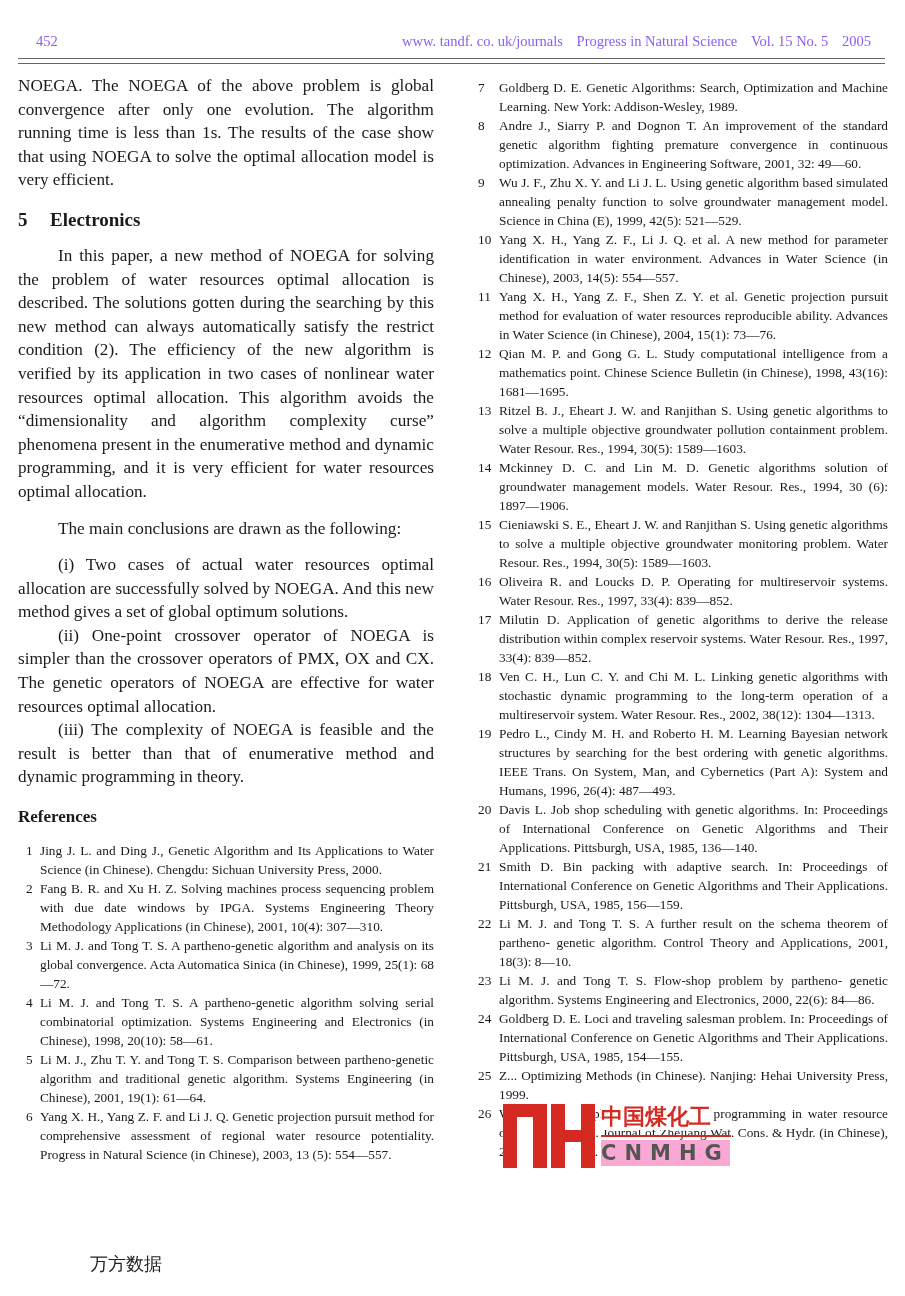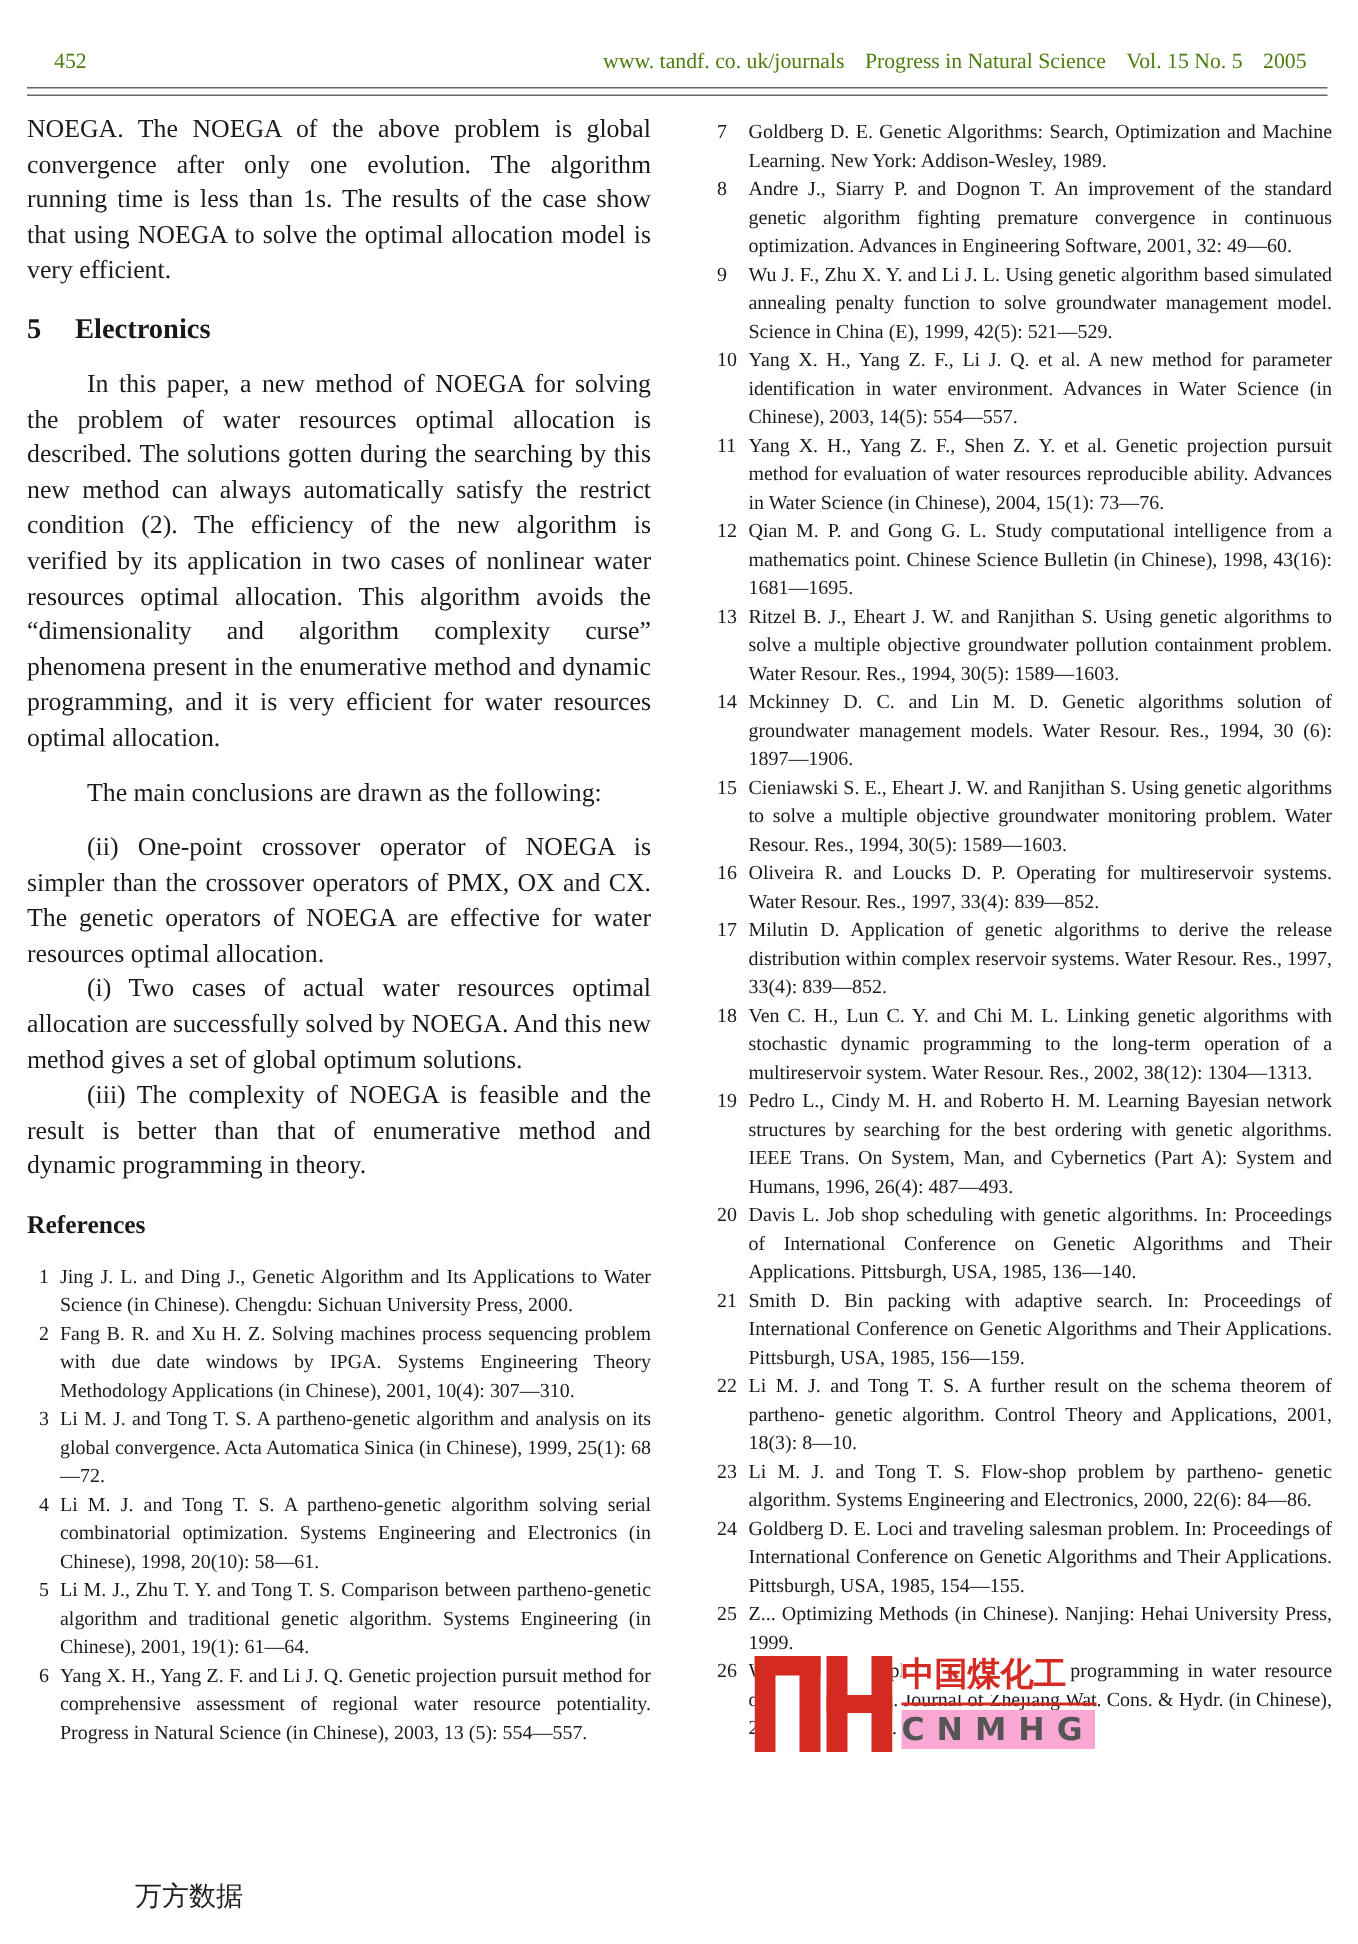--- a/index.html
+++ b/index.html
@@ -2,21 +2,21 @@
 <html><head>
 <meta charset="utf-8">
 <style>
   html, body { margin: 0; padding: 0; background: #ffffff; }
   body {
     width: 905px; height: 1296px; position: relative; overflow: hidden;
     font-family: "Liberation Serif", "DejaVu Serif", serif; color: #1a1a1a;
   }
   .header {
     position: absolute; left: 18px; right: 20px; top: 30px; height: 24px;
-    font-size: 14.5px; color: #4d7c0f;
+    font-size: 14.5px; color: #8b5cf6;
   }
   .header .page-num { position: absolute; left: 18px; top: 3px; }
   .header .running { position: absolute; right: 14px; top: 3px; letter-spacing: 0; }
   .header .running span { margin-left: 10px; }
   .rule {
     position: absolute; left: 18px; right: 20px; top: 58px; height: 4px;
     border-top: 1px solid #666; border-bottom: 1px solid #666;
   }
   .col-left {
     position: absolute; left: 18px; top: 74px; width: 416px;
@@ -80,22 +80,22 @@
   <p class="body-text">NOEGA. The NOEGA of the above problem is global convergence after only one evolution. The algorithm running time is less than 1s. The results of the case show that using NOEGA to solve the optimal allocation model is very efficient.</p>
 
   <div class="section-head">
     <span class="num">5</span><span>Electronics</span>
   </div>
 
   <p class="body-text indent">In this paper, a new method of NOEGA for solving the problem of water resources optimal allocation is described. The solutions gotten during the searching by this new method can always automatically satisfy the restrict condition (2). The efficiency of the new algorithm is verified by its application in two cases of nonlinear water resources optimal allocation. This algorithm avoids the “dimensionality and algorithm complexity curse” phenomena present in the enumerative method and dynamic programming, and it is very efficient for water resources optimal allocation.</p>
   <div class="gap"></div>
   <p class="body-text indent">The main conclusions are drawn as the following:</p>
   <div class="gap"></div>
+  <p class="body-text indent">(i) Two cases of actual water resources optimal allocation are successfully solved by NOEGA. And this new method gives a set of global optimum solutions.</p>
   <p class="body-text indent">(ii) One-point crossover operator of NOEGA is simpler than the crossover operators of PMX, OX and CX. The genetic operators of NOEGA are effective for water resources optimal allocation.</p>
-  <p class="body-text indent">(i) Two cases of actual water resources optimal allocation are successfully solved by NOEGA. And this new method gives a set of global optimum solutions.</p>
   <p class="body-text indent">(iii) The complexity of NOEGA is feasible and the result is better than that of enumerative method and dynamic programming in theory.</p>
 
   <div class="refs-head">References</div>
 
   <p class="ref"><span class="rnum">1</span><span>Jing J. L. and Ding J., Genetic Algorithm and Its Applications to Water Science (in Chinese). Chengdu: Sichuan University Press, 2000.</span></p>
   <p class="ref"><span class="rnum">2</span><span>Fang B. R. and Xu H. Z. Solving machines process sequencing problem with due date windows by IPGA. Systems Engineering Theory Methodology Applications (in Chinese), 2001, 10(4): 307—310.</span></p>
   <p class="ref"><span class="rnum">3</span><span>Li M. J. and Tong T. S. A partheno-genetic algorithm and analysis on its global convergence. Acta Automatica Sinica (in Chinese), 1999, 25(1): 68—72.</span></p>
   <p class="ref"><span class="rnum">4</span><span>Li M. J. and Tong T. S. A partheno-genetic algorithm solving serial combinatorial optimization. Systems Engineering and Electronics (in Chinese), 1998, 20(10): 58—61.</span></p>
   <p class="ref"><span class="rnum">5</span><span>Li M. J., Zhu T. Y. and Tong T. S. Comparison between partheno-genetic algorithm and traditional genetic algorithm. Systems Engineering (in Chinese), 2001, 19(1): 61—64.</span></p>
   <p class="ref"><span class="rnum">6</span><span>Yang X. H., Yang Z. F. and Li J. Q. Genetic projection pursuit method for comprehensive assessment of regional water resource potentiality. Progress in Natural Science (in Chinese), 2003, 13 (5): 554—557.</span></p>

